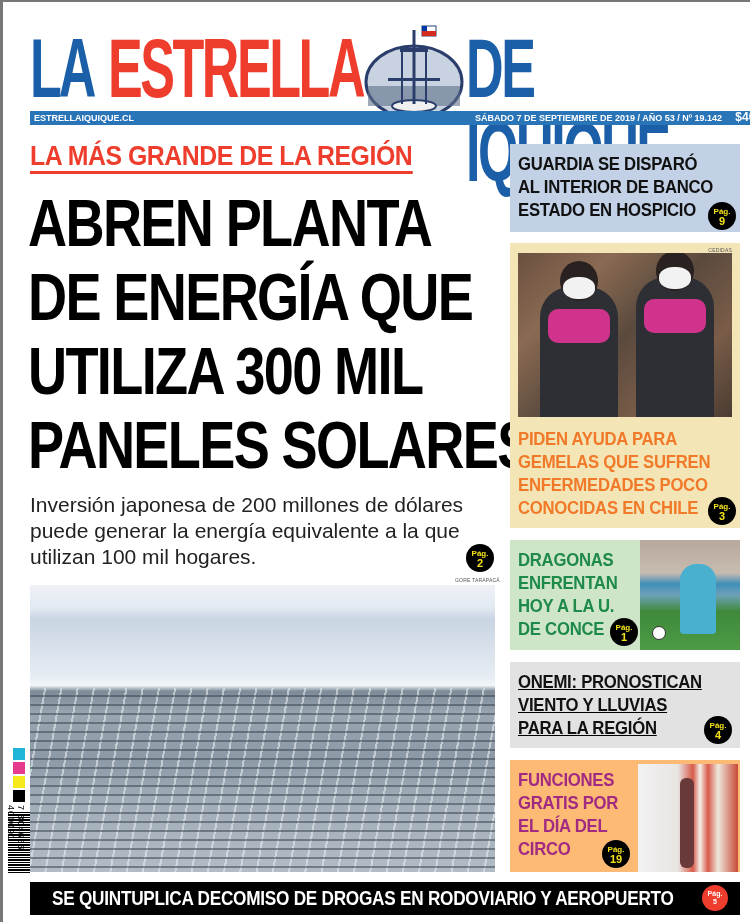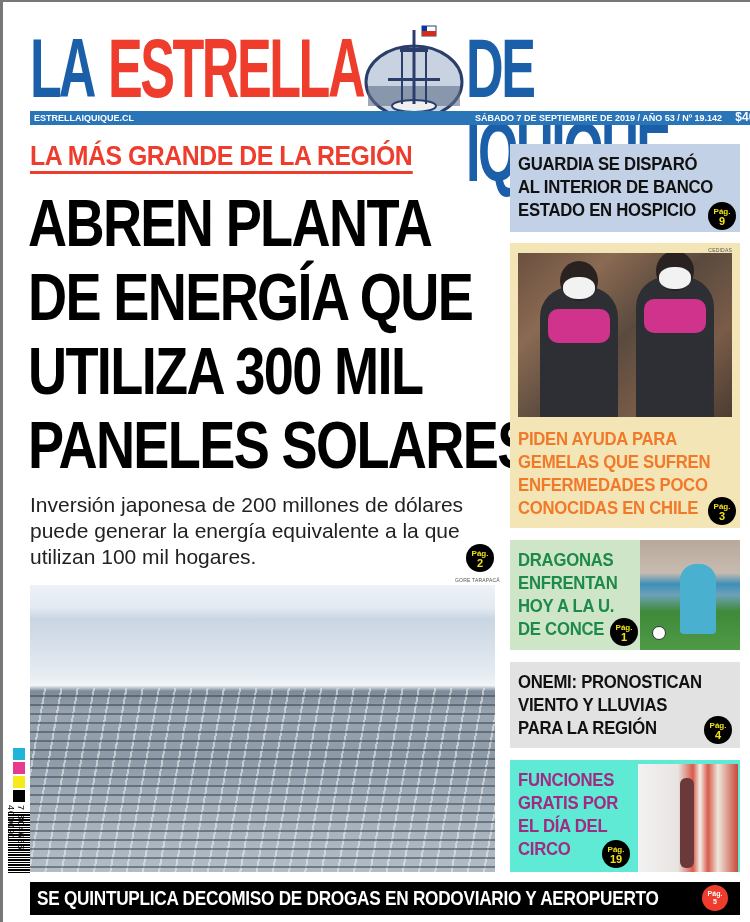--- a/index.html
+++ b/index.html
@@ -51,30 +51,30 @@
   .twin .scarf { position: absolute; top: 22px; left: 8px; width: 62px; height: 34px; background: #d0338b; border-radius: 10px; }
   .twin .head { position: absolute; top: -26px; left: 20px; width: 38px; height: 40px; background: #2a2220; border-radius: 50%; }
   .twin .mask { position: absolute; top: -10px; left: 23px; width: 32px; height: 22px; background: #f2f2f2; border-radius: 45%; }
   .box2 h3 { position: absolute; left: 8px; top: 184px; color: #f07a2a; }
   .box3 { top: 540px; height: 110px; background: #cfe5c8; }
   .box3 h3 { position: absolute; left: 8px; top: 8px; color: #1e8a4a; line-height: 23px; }
   .box3 .photo { position: absolute; left: 130px; top: 0; width: 100px; height: 110px;
     background: linear-gradient(to bottom, #b9a89c 0%, #c7bbb0 30%, #3e8fb8 40%, #6ea1b8 50%, #3f8a3a 65%, #4f9a46 100%); overflow: hidden; }
   .player { position: absolute; left: 40px; top: 24px; width: 36px; height: 70px; background: #4ab0d0; border-radius: 16px 16px 4px 4px; }
   .ball { position: absolute; left: 12px; top: 86px; width: 14px; height: 14px; background: #fff; border: 1px solid #333; border-radius: 50%; }
-  .box4 { top: 662px; height: 86px; background: #e2e2e2; padding: 8px 0 0 8px; }
+  .box4 { top: 662px; height: 86px; background: #e2e2e2; padding: 8px 0 0 8px; text-decoration: underline; }
   .box4 h3 { color: #111; }
-  .box5 { top: 760px; height: 112px; background: #5eead4; }
+  .box5 { top: 760px; height: 112px; background: #fdba74; }
   .box5 h3 { position: absolute; left: 8px; top: 8px; color: #a12a82; }
   .box5 .photo { position: absolute; left: 128px; top: 4px; width: 100px; height: 108px;
     background: linear-gradient(to right, #f2f2f2 0%, #e8e4e2 40%, #d85a4a 55%, #f3f0e8 62%, #d85a4a 70%, #eee8dc 80%, #c84838 100%); overflow: hidden; }
   .acrobat { position: absolute; left: 42px; top: 14px; width: 14px; height: 90px; background: #6a3a3a; border-radius: 6px; }
 
   
-  .banner { position: absolute; left: 30px; top: 882px; width: 710px; height: 33px; background: #000; color: #fff; font-size: 20px; font-weight: bold; line-height: 33px; padding-left: 7px; white-space: nowrap; }
+  .banner { position: absolute; left: 30px; top: 882px; width: 710px; height: 33px; background: #000; color: #fff; font-size: 20px; font-weight: bold; line-height: 33px; padding-left: 22px; white-space: nowrap; }
   .banner .txt { display: inline-block; transform: scaleX(0.86); transform-origin: left center; letter-spacing: -0.3px; }
   .banner-badge { position: absolute; right: 12px; top: 3px; width: 26px; height: 26px; border-radius: 50%; background: #ee3d2c; color: #fff; font-size: 7px; text-align: center; line-height: 8px; padding-top: 5px; font-weight: bold; }
 </style>
 </head>
 <body>
 
 <div class="frame"></div>
 
 <div class="masthead">
   <div class="mh-la">LA</div>

